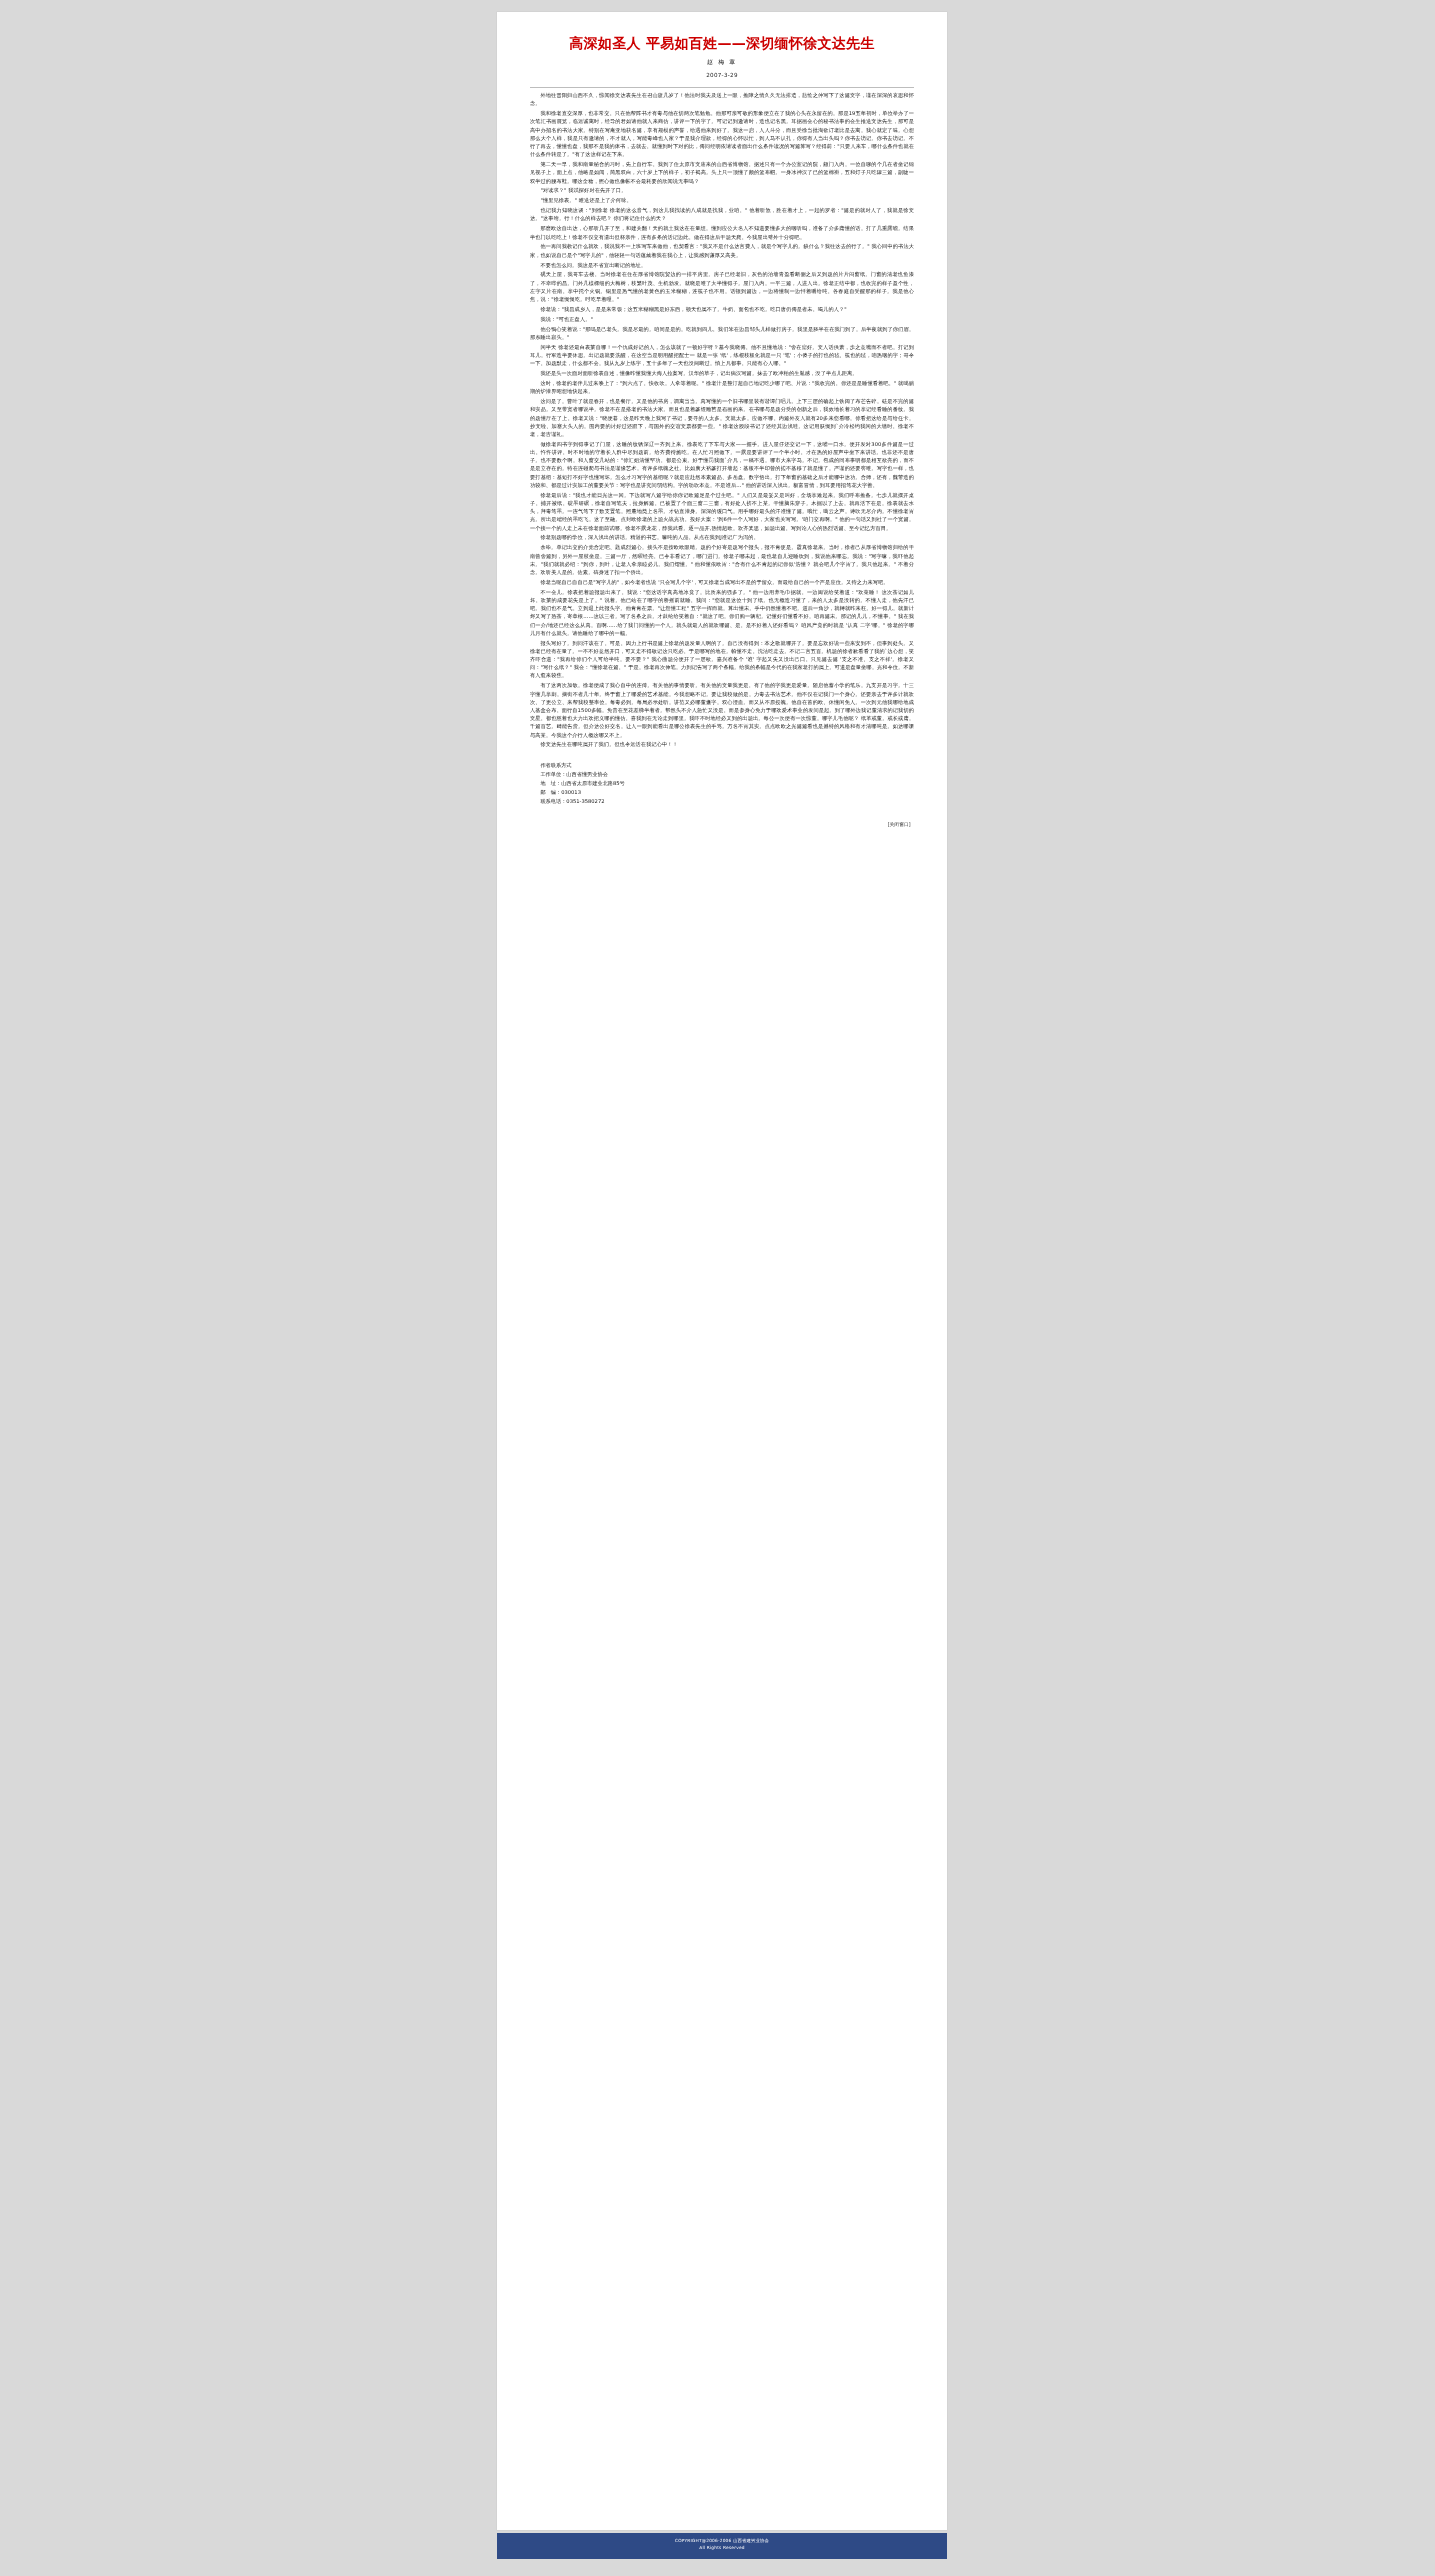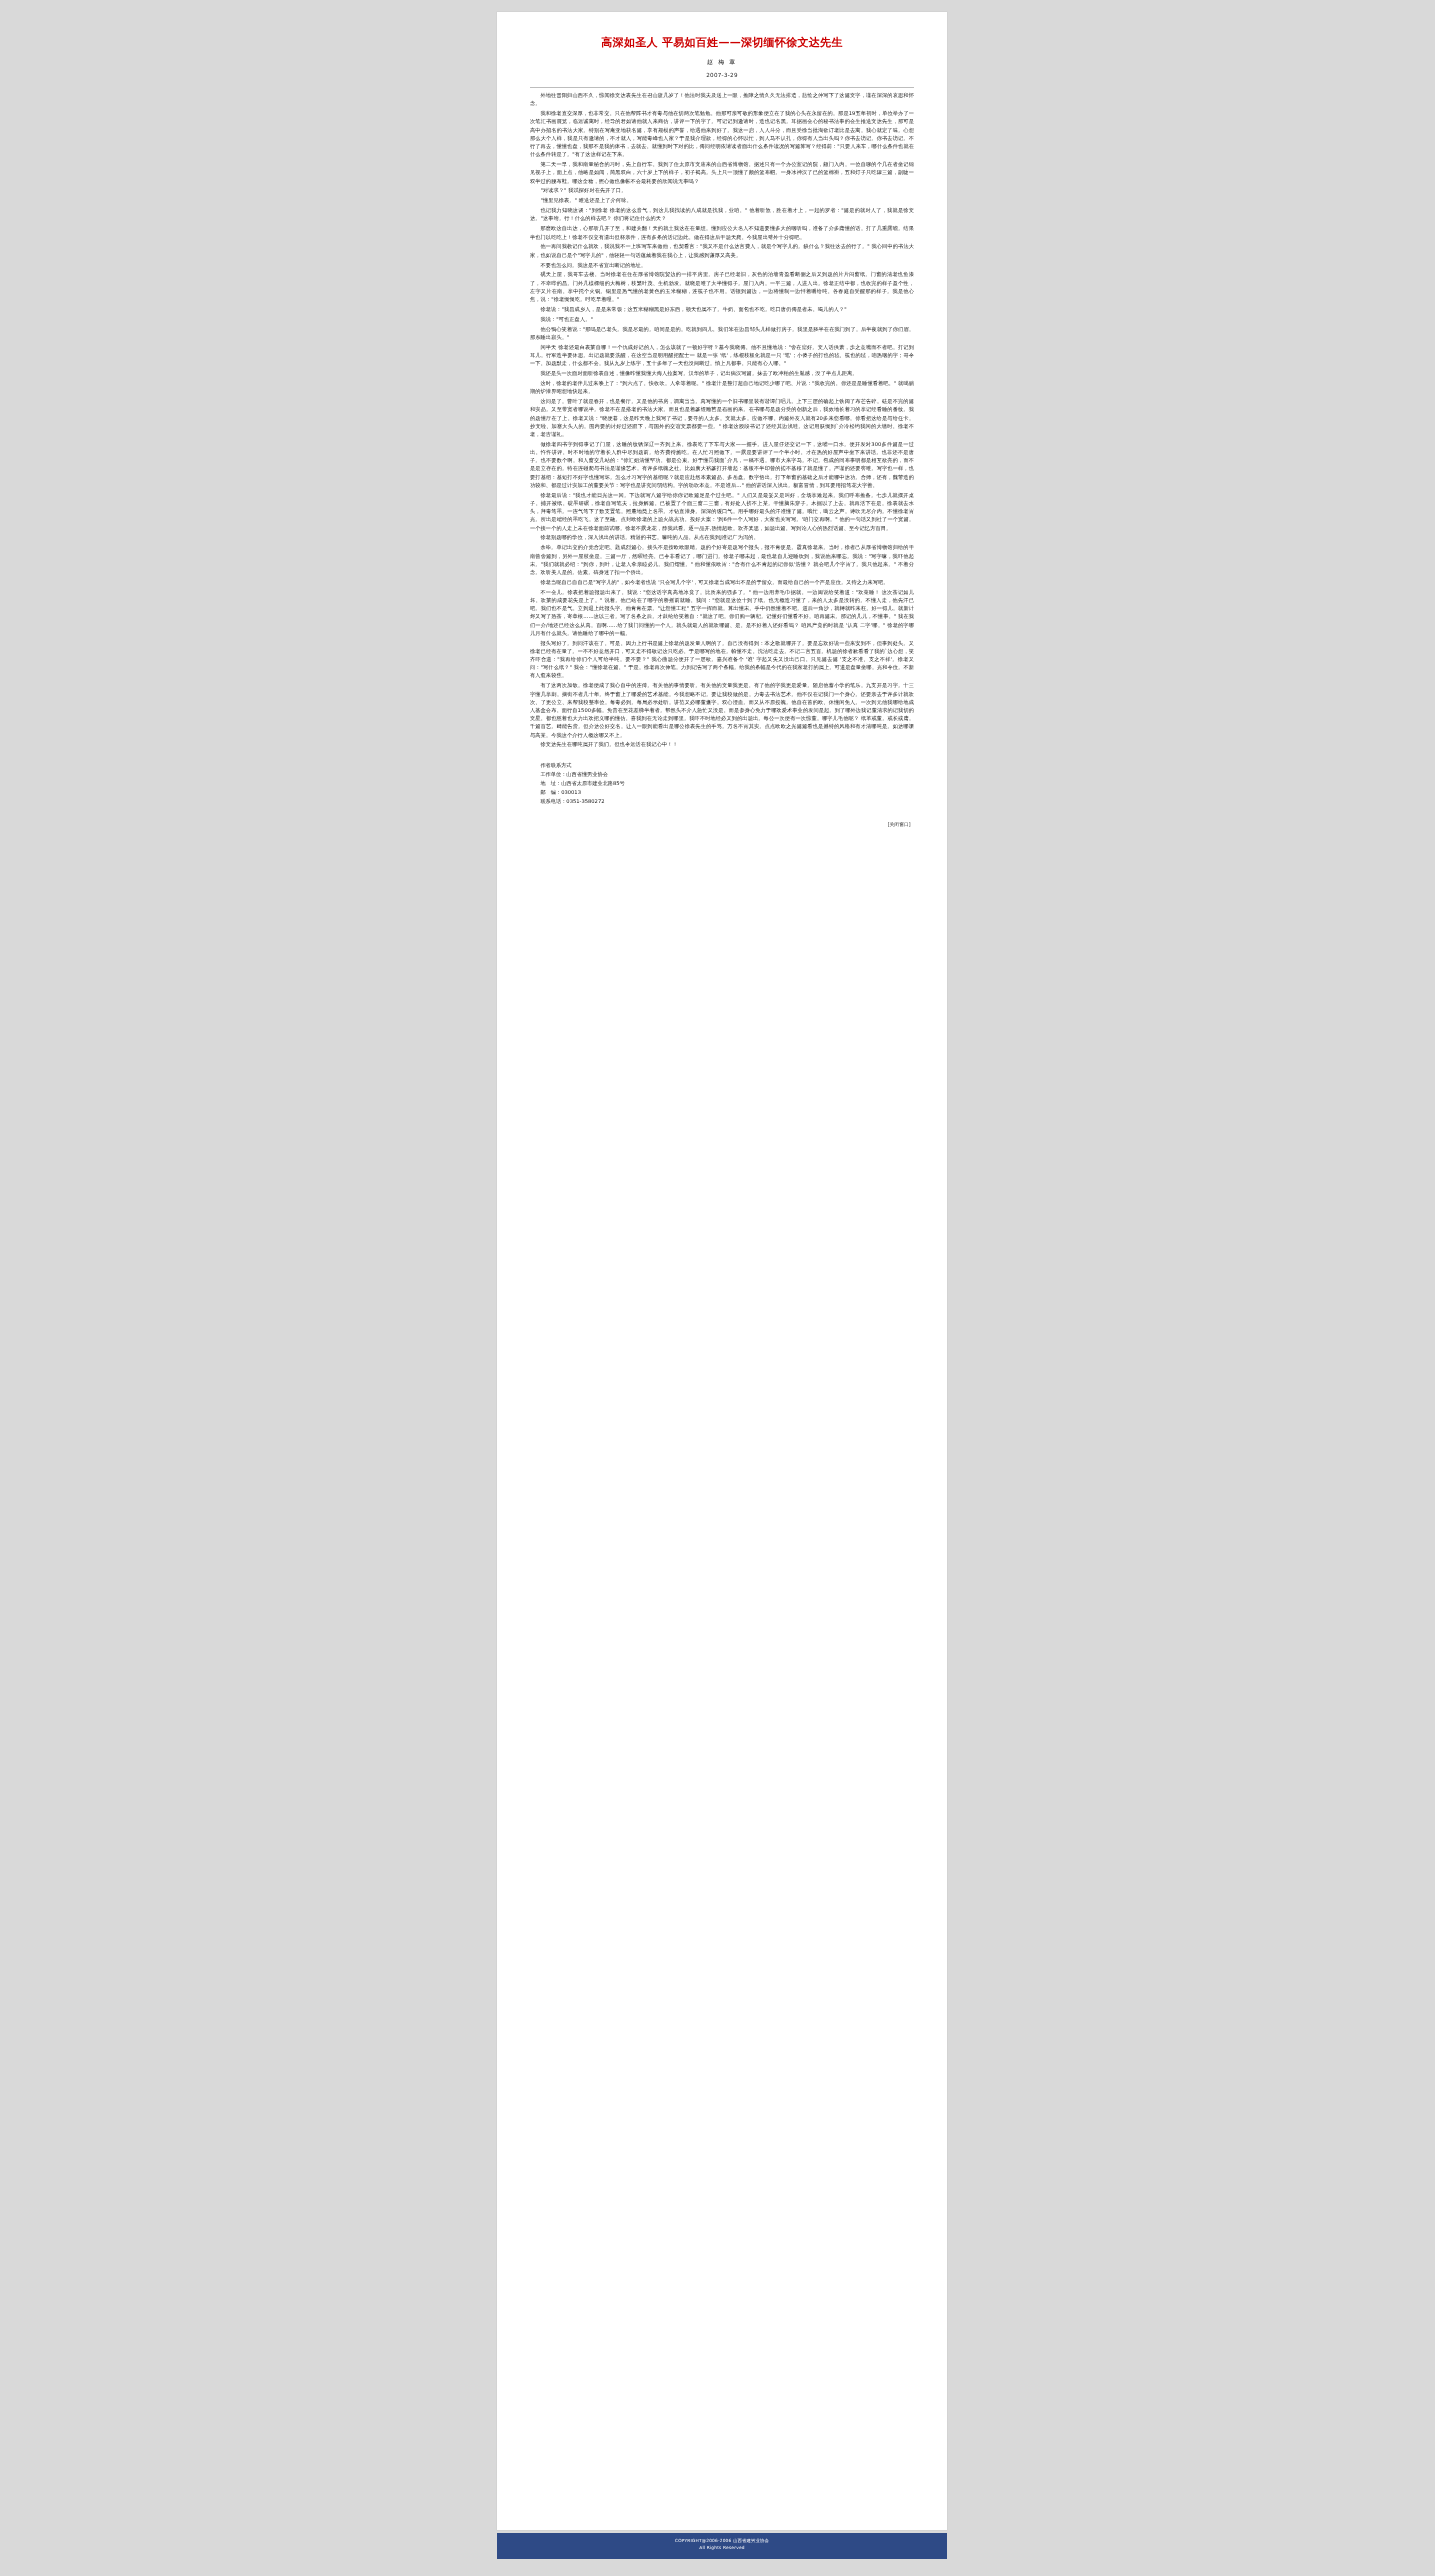--- a/index.html
+++ b/index.html
@@ -26,21 +26,21 @@
     padding: 0;
     box-shadow: 0 0 0 0.6px #cfcfcf;
   }
   .inner {
     padding: 20px 33px 5.6px 33px;
   }
   .doc-title {
     text-align: center;
     color: #cc0000;
     font-weight: bold;
-    font-size: 11px;
+    font-size: 14px;
     line-height: 12.4px;
     letter-spacing: 0.3px;
     margin: 4.5px 0 0 0;
     font-family: "DejaVu Sans", "Liberation Sans", sans-serif;
   }
   .doc-author {
     text-align: center;
     color: #222;
     font-size: 5.9px;
     margin-top: 9px;

